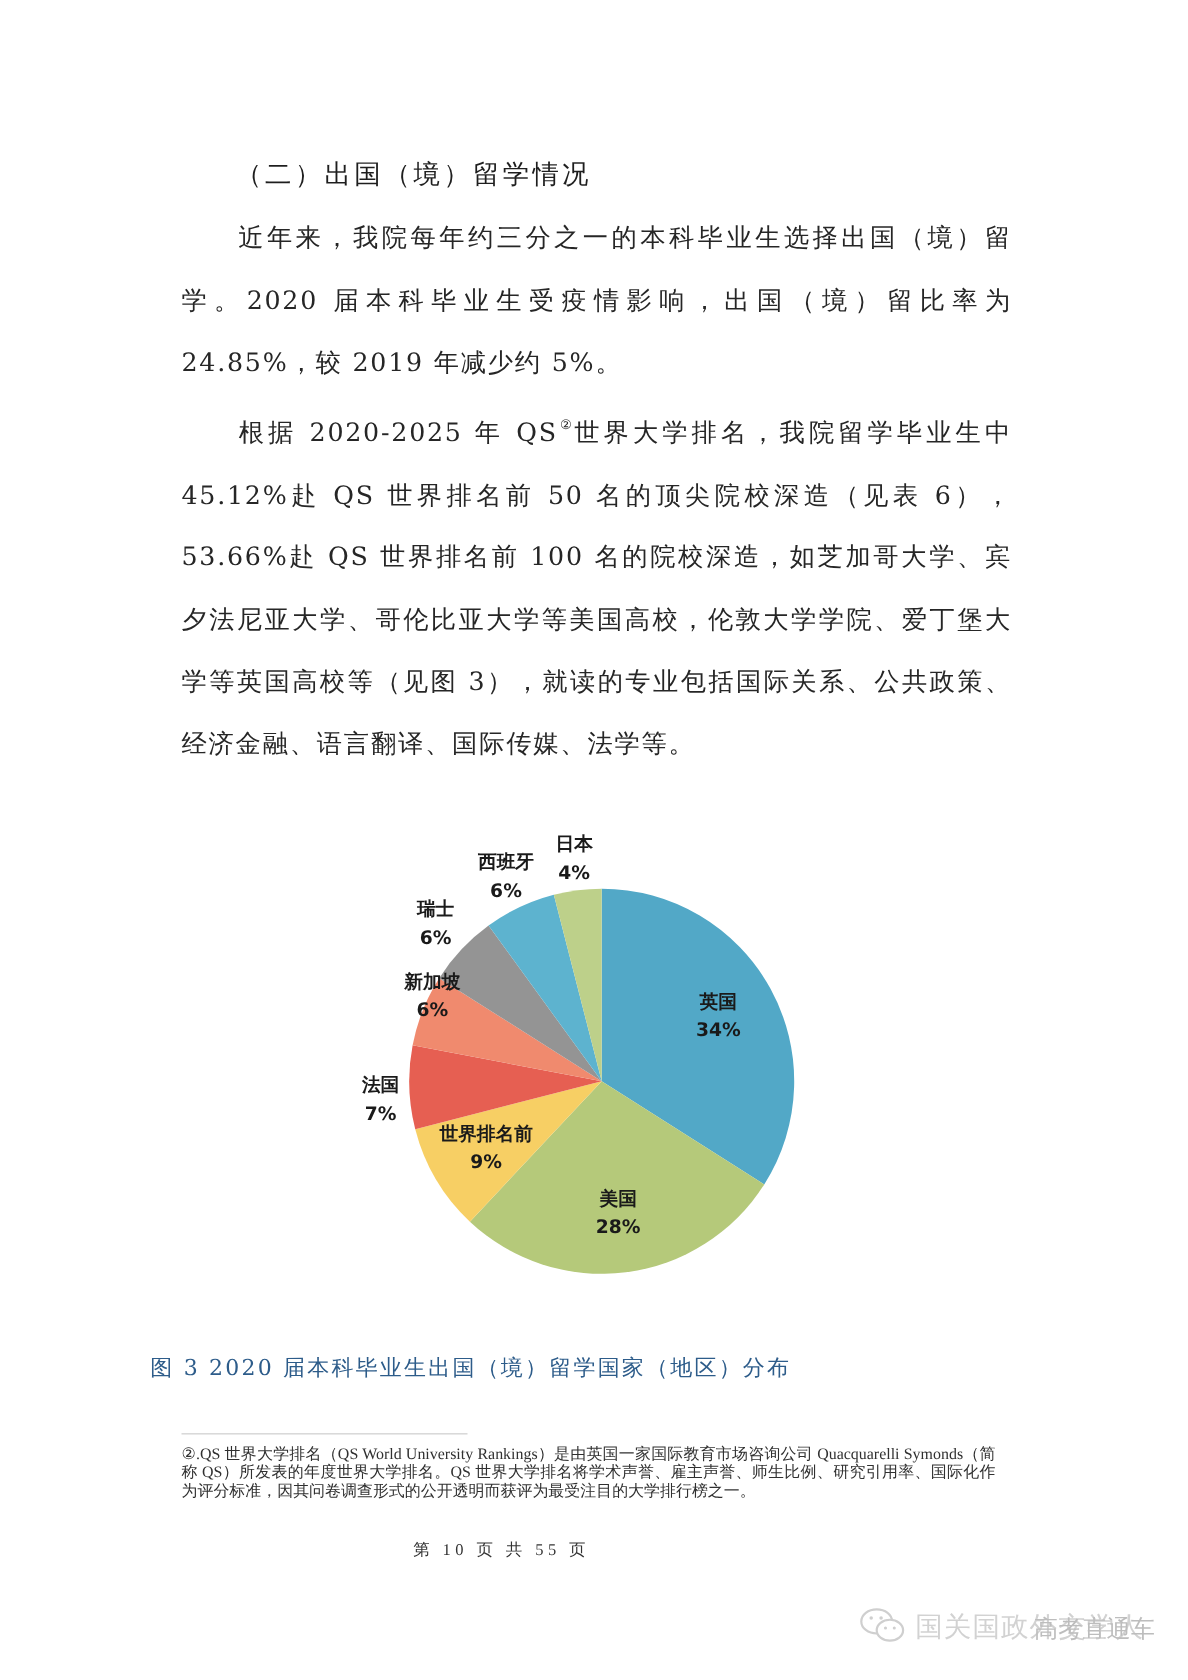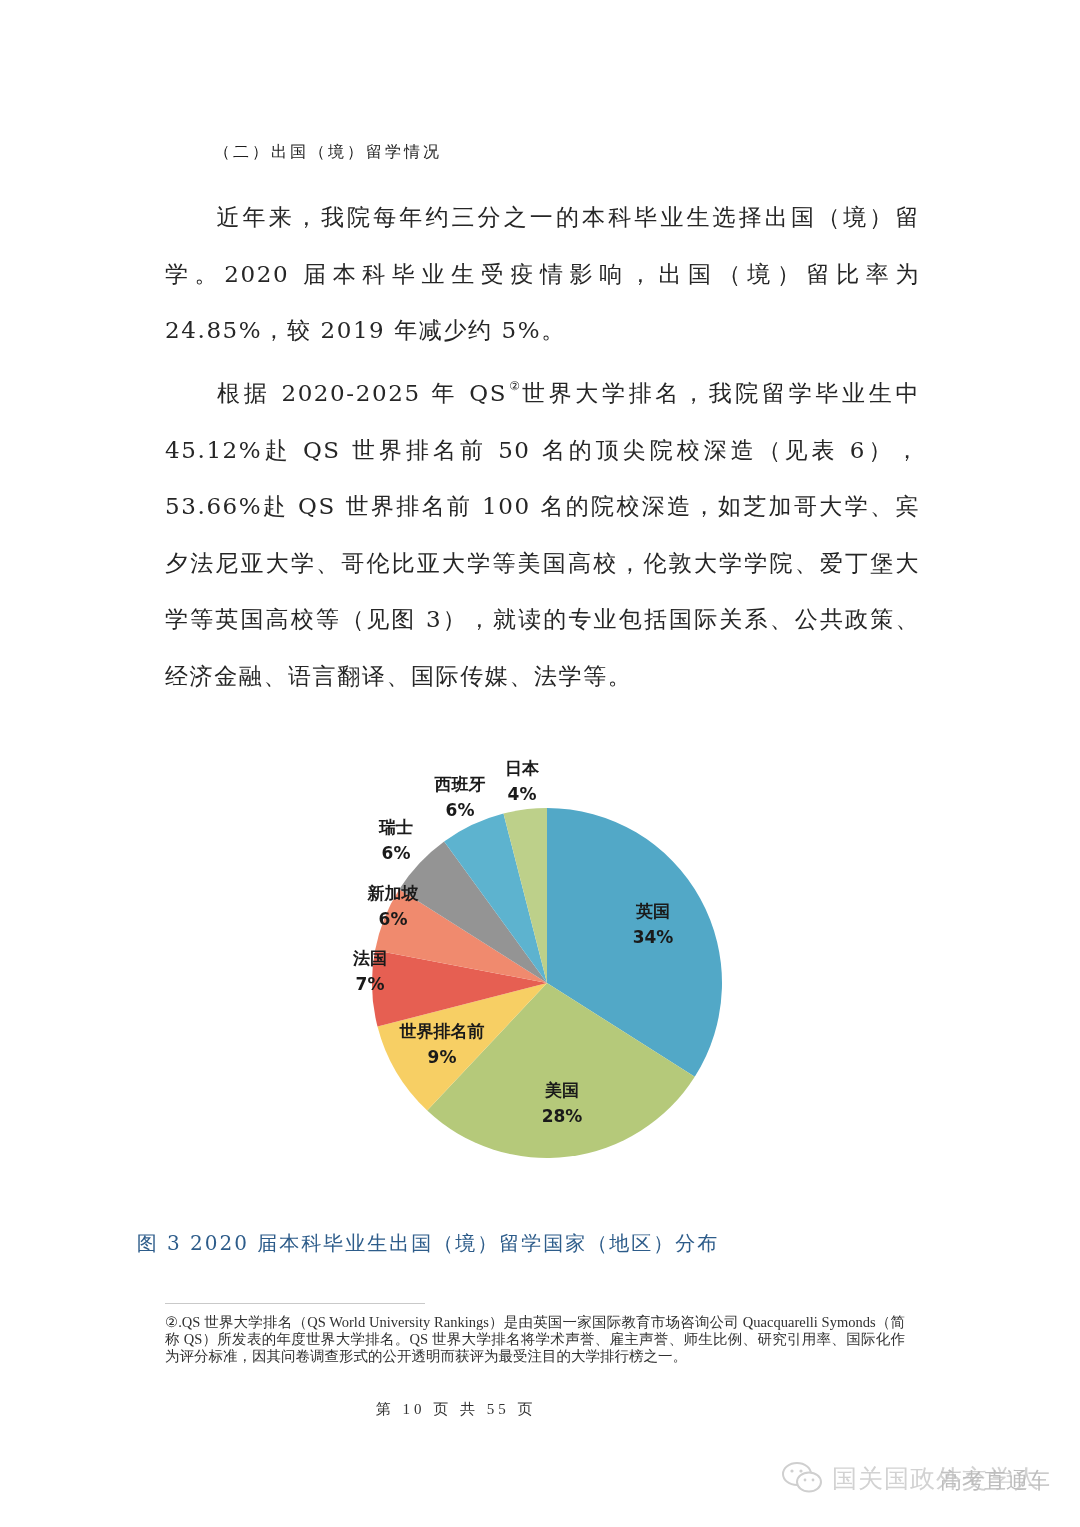--- a/index.html
+++ b/index.html
@@ -2,21 +2,21 @@
 <html><head>
 <meta charset="utf-8">
 <style>
   html, body { margin: 0; padding: 0; background: #ffffff; }
   body {
     width: 1080px; height: 1527px; position: relative; overflow: hidden;
     font-family: "DejaVu Serif", "Liberation Serif", serif; color: #222;
   }
   .section-heading {
     position: absolute; left: 214px; top: 142px;
-    font-size: 16px; letter-spacing: 3px; color: #1e1e1e;
+    font-size: 24px; letter-spacing: 3px; color: #1e1e1e;
   }
   .para {
     position: absolute; left: 165px; width: 755px;
     font-size: 23px; line-height: 56.5px; letter-spacing: 1.6px;
     text-align: justify; color: #262626;
   }
   .para .indent { display: inline-block; width: 50px; }
   .para sup { font-size: 12px; vertical-align: 11px; letter-spacing: 0; }
   #para1 { top: 189px; }
   #para2 { top: 358px; }
@@ -84,21 +84,21 @@
         <span>34%</span>
       </div>
       <div class="slice-label" style="left: 262px; top: 363px;">
         <span>美国</span>
         <span>28%</span>
       </div>
       <div class="slice-label" style="left: 142px; top: 304px;">
         <span>世界排名前</span>
         <span>9%</span>
       </div>
-      <div class="slice-label" style="left: 46px; top: 231px; margin-left: 24px;">
+      <div class="slice-label" style="left: 46px; top: 260px;">
         <span>法国</span>
         <span>7%</span>
       </div>
       <div class="slice-label" style="left: 56px; top: 166px; margin-left: 37px;">
         <span>新加坡</span>
         <span>6%</span>
       </div>
       <div class="slice-label" style="left: 96px; top: 100px;">
         <span>瑞士</span>
         <span>6%</span>

